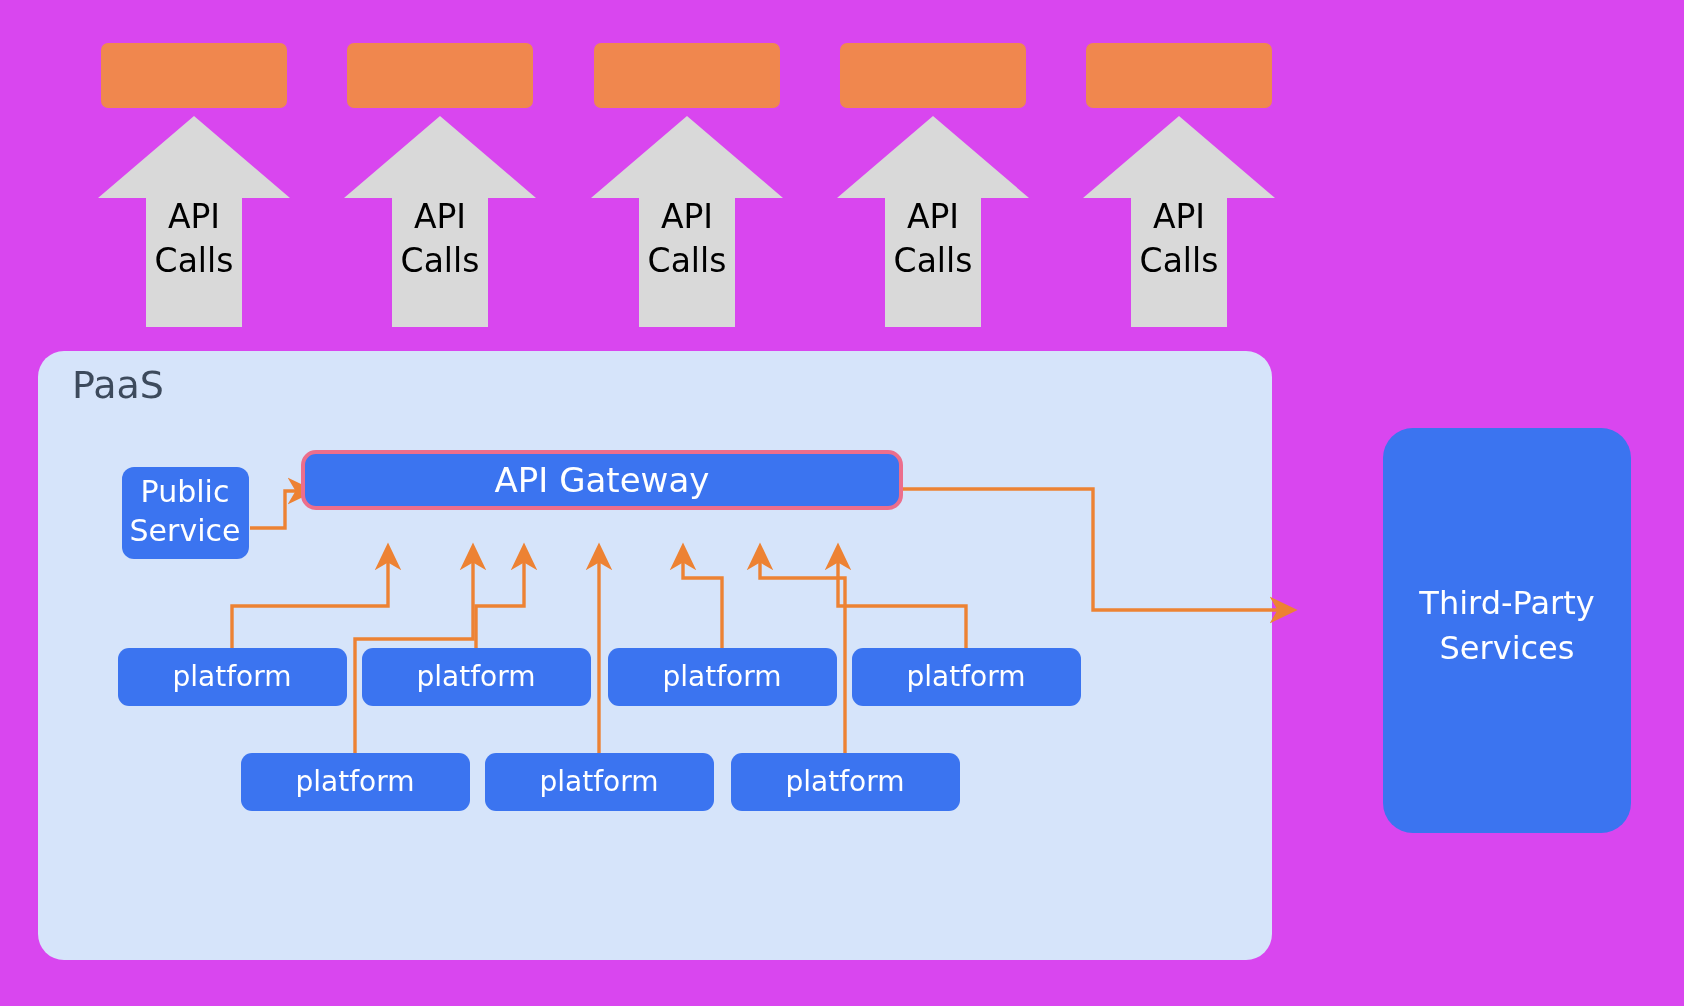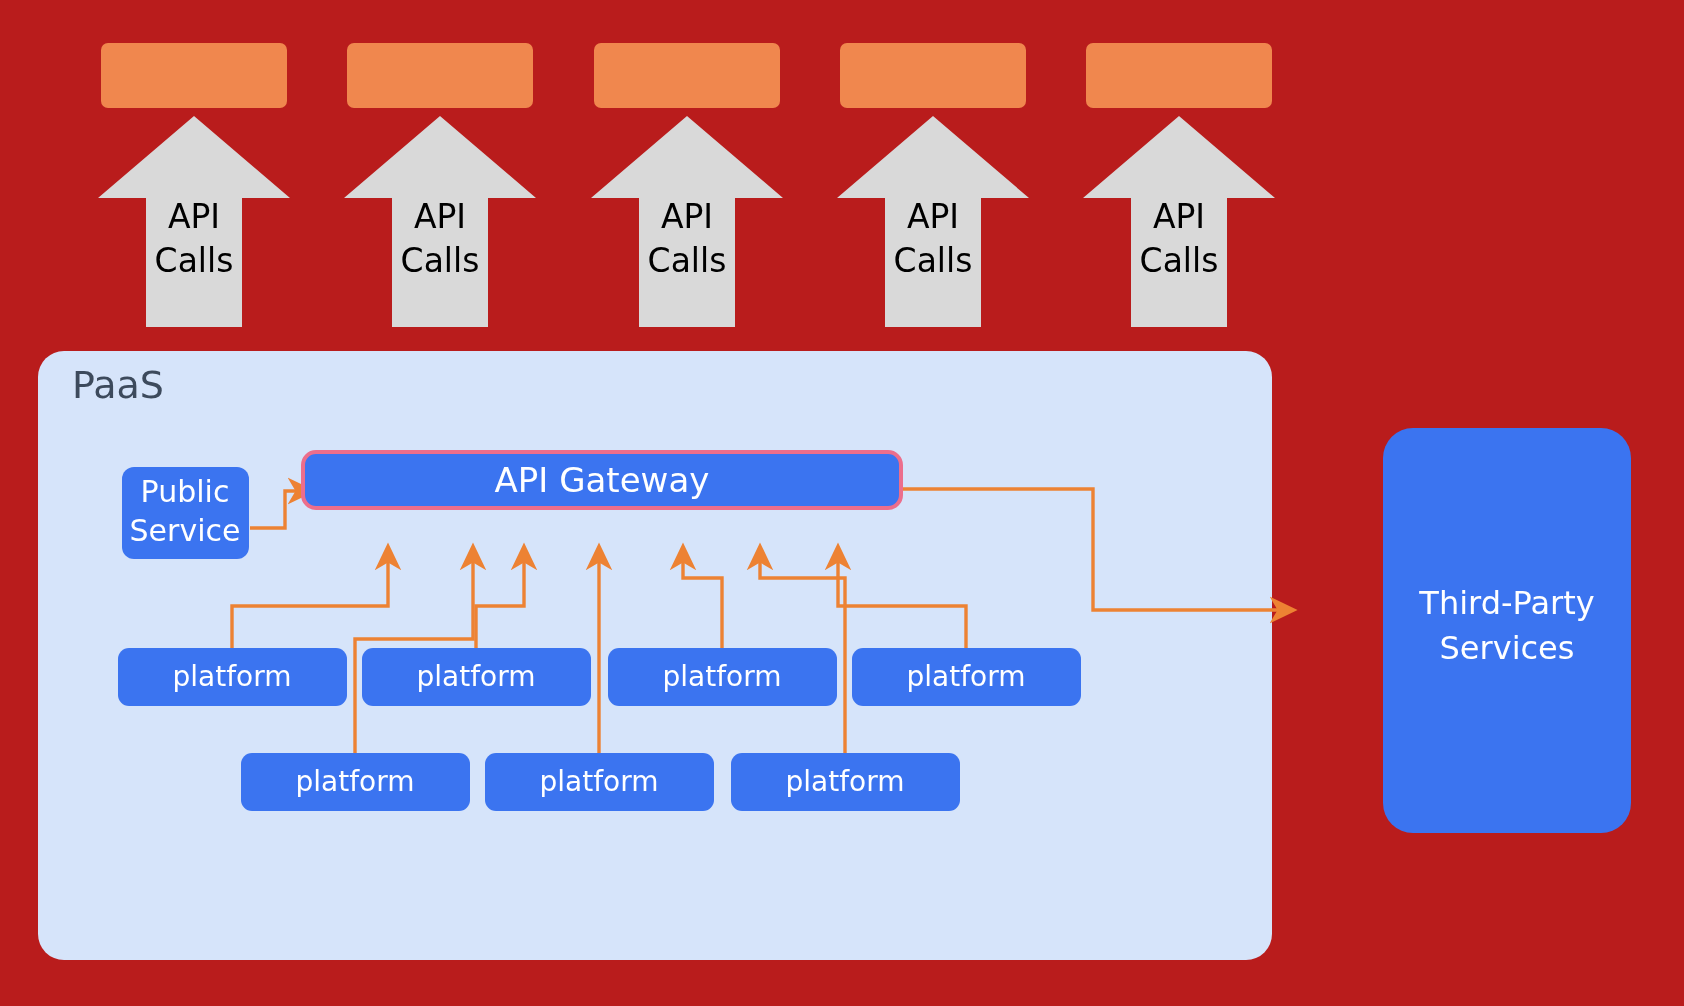--- a/index.html
+++ b/index.html
@@ -7,21 +7,21 @@
     padding: 0;
     background: #ffffff;
   }
   body {
     font-family: "DejaVu Sans", sans-serif;
   }
   #stage {
     position: relative;
     width: 1684px;
     height: 1006px;
-    background: #b91c1c;
+    background: #d946ef;
     overflow: hidden;
   }
   svg.layer {
     position: absolute;
     left: 0;
     top: 0;
     width: 1684px;
     height: 1006px;
   }
   .box-label {

